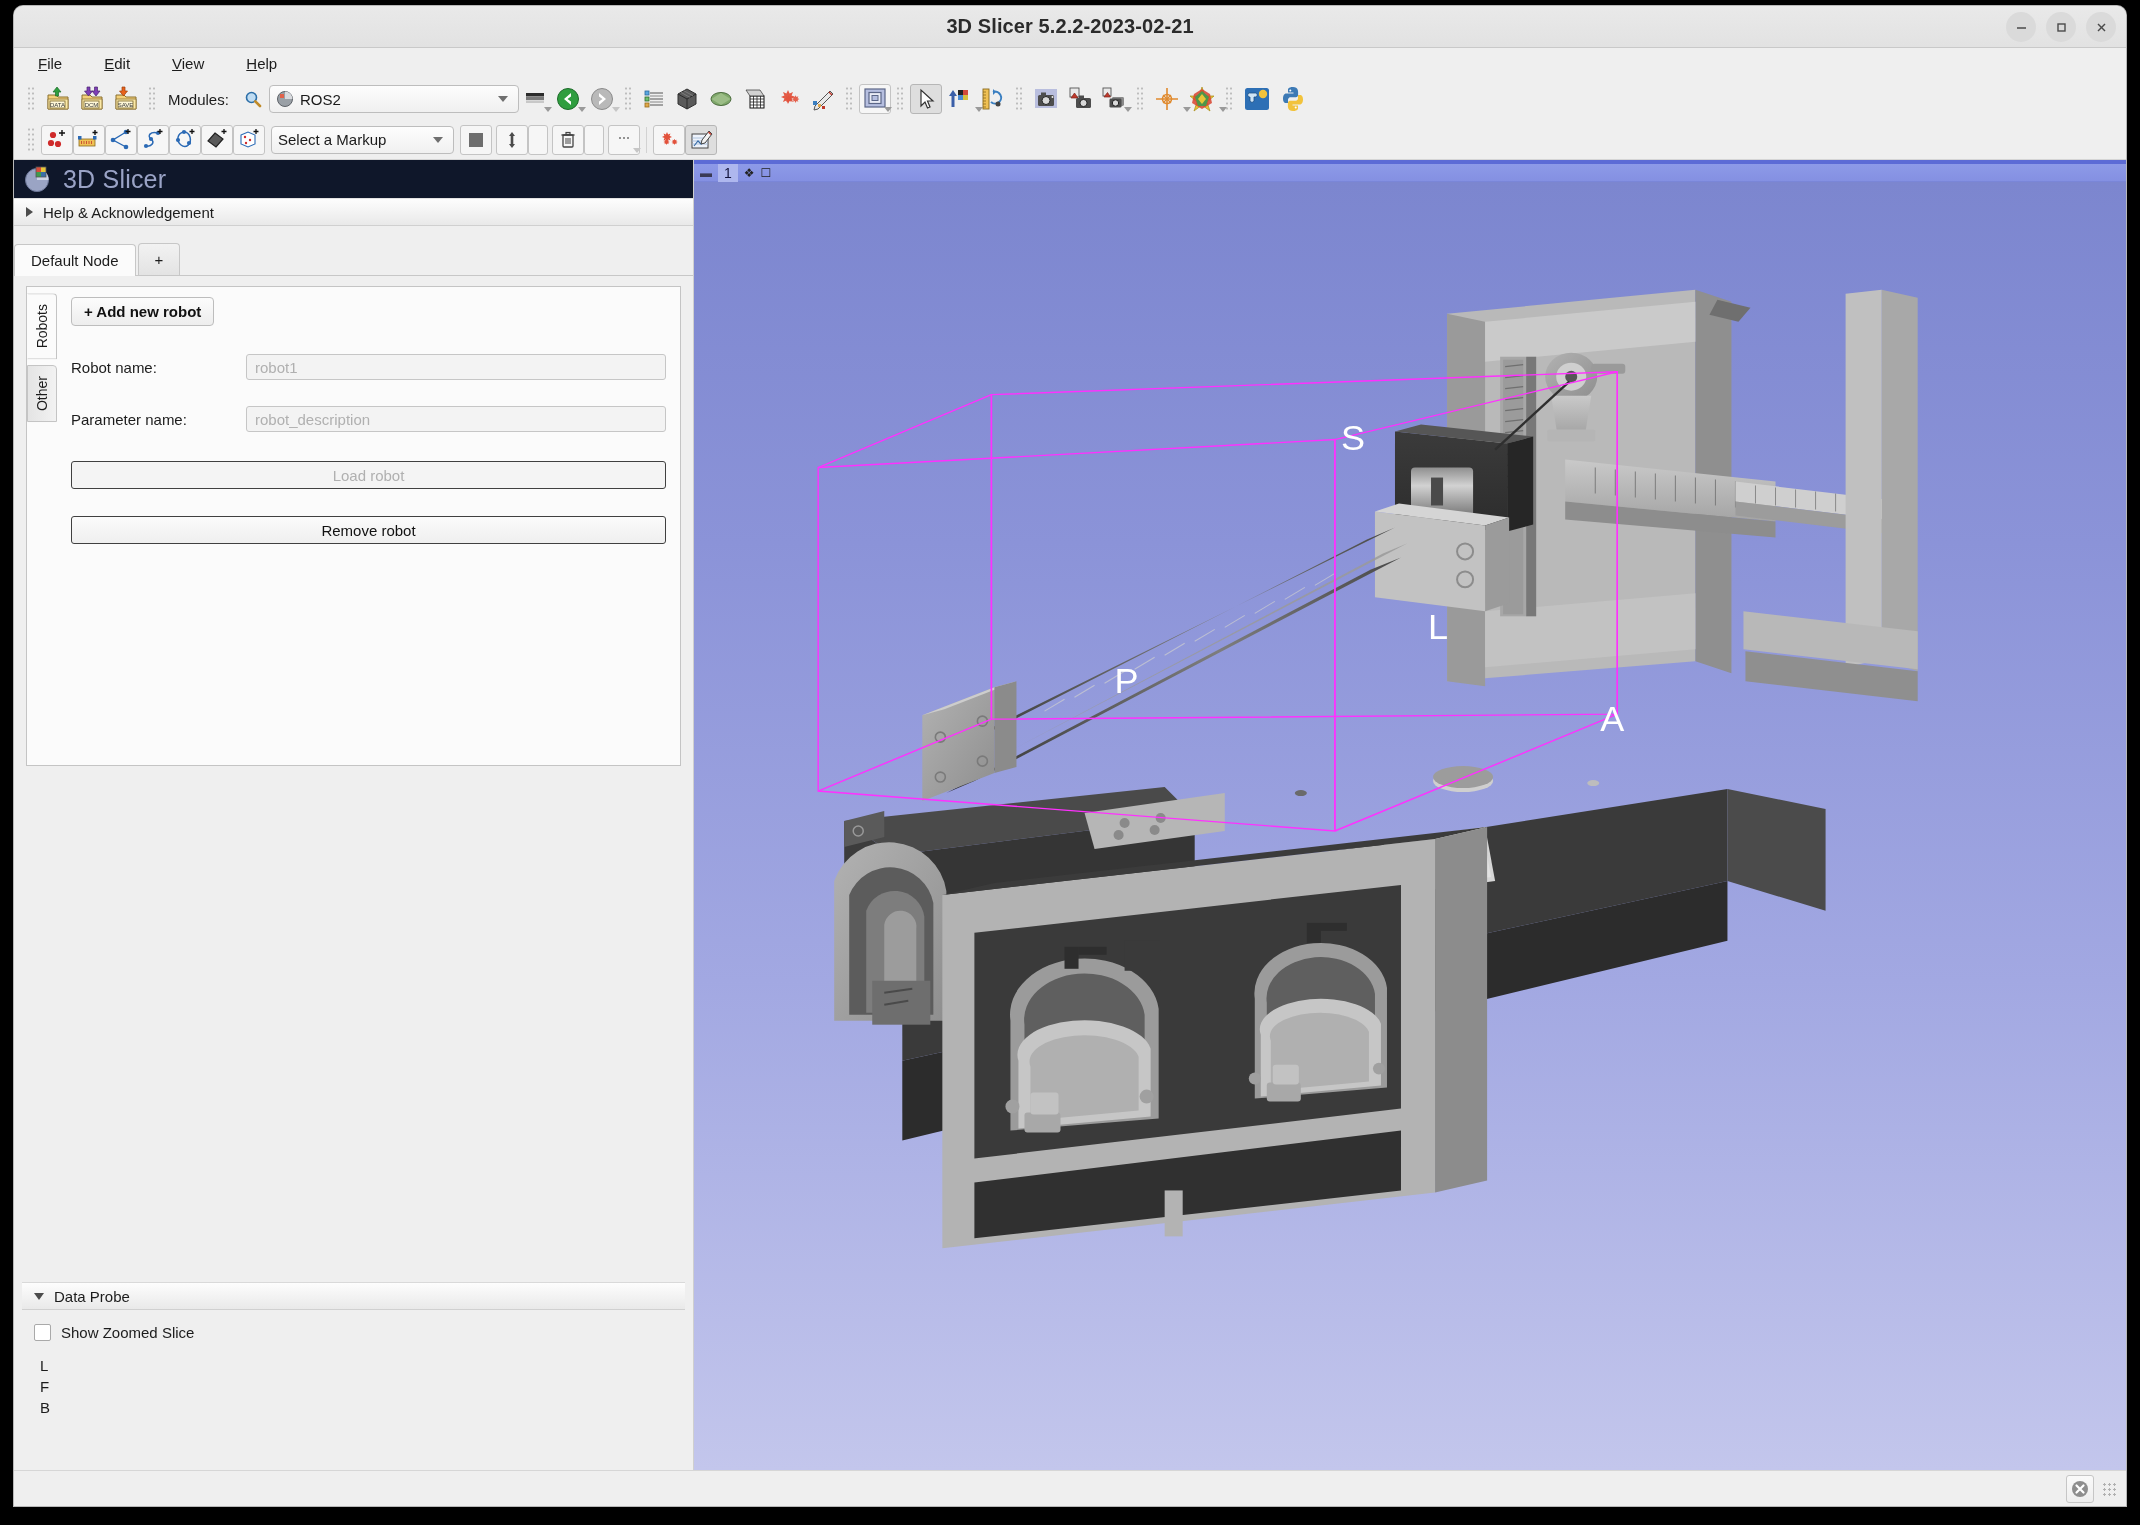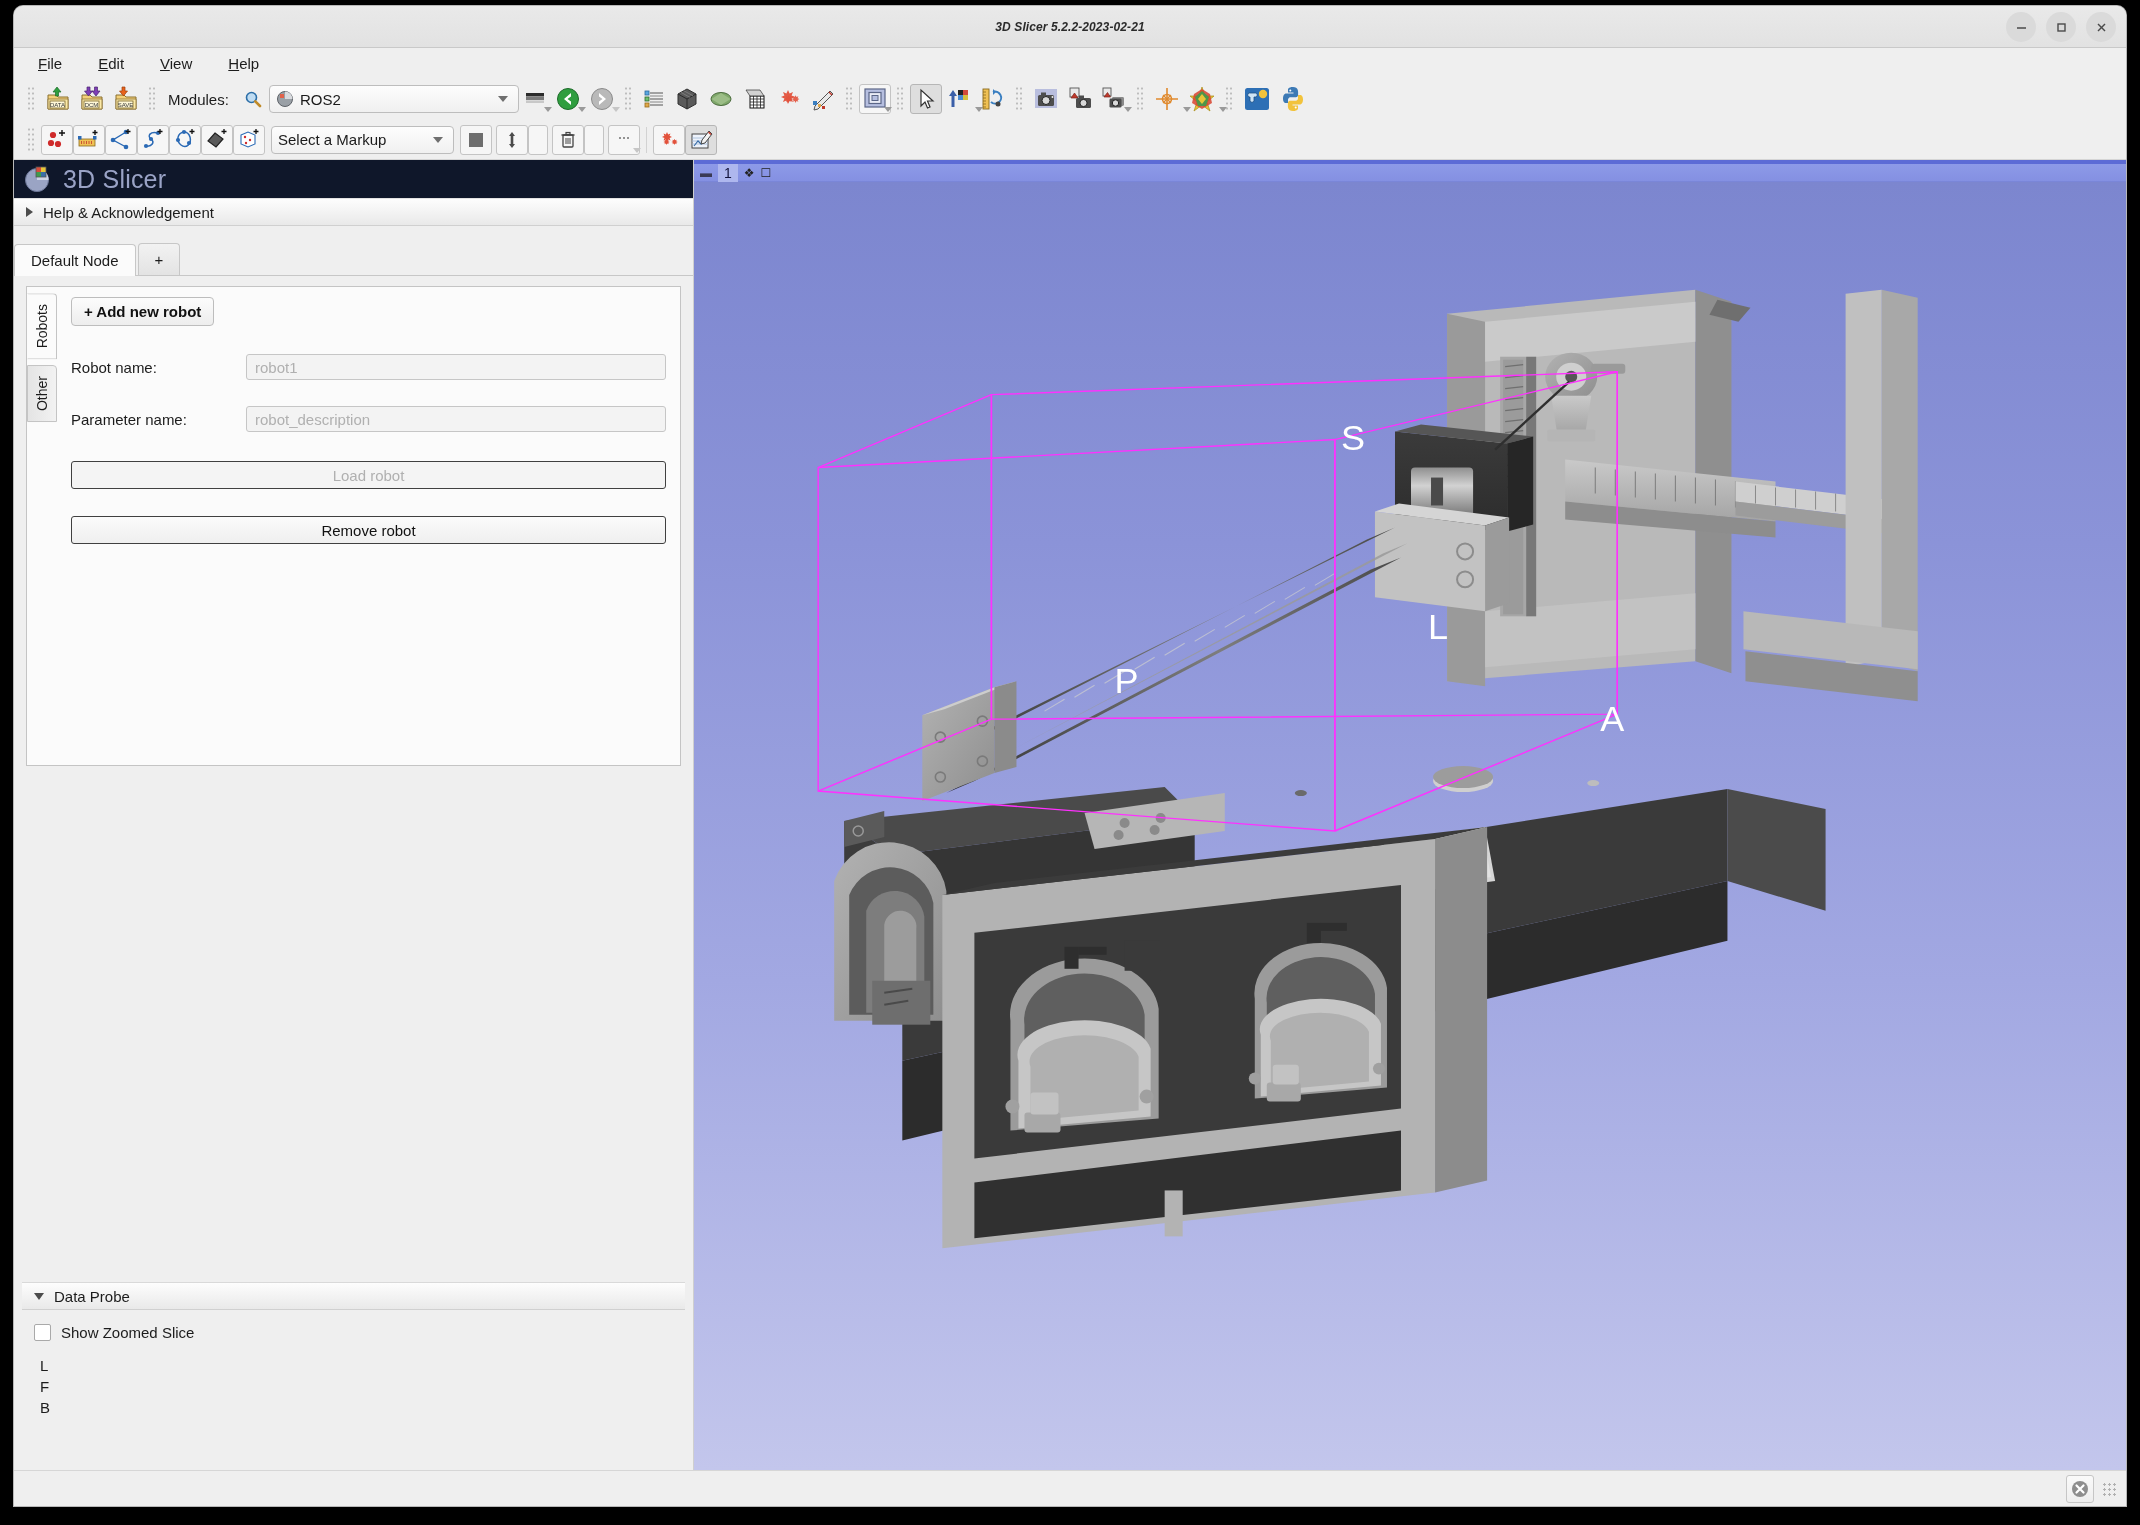--- a/index.html
+++ b/index.html
@@ -27,25 +27,24 @@
     background: linear-gradient(#e9e9e9, #e2e2e2);
     border-bottom: 1px solid #c9c9c9;
     border-radius: 9px 9px 0 0;
     position: relative;
     display: flex;
     align-items: center;
     justify-content: center;
     flex: none;
   }
   .titlebar .title {
-    font-size: 12px;
+    font-size: 20px;
     font-weight: bold;
     color: #2b2b2b;
     letter-spacing: .1px;
-    font-style: italic;
   }
   .wincontrols {
     position: absolute;
     right: 10px; top: 0; height: 42px;
     display: flex; align-items: center; gap: 10px;
   }
   .wbtn {
     width: 30px; height: 30px; border-radius: 50%;
     background: #dadada;
     display: flex; align-items: center; justify-content: center;
@@ -53,21 +52,21 @@
     font-size: 15px; line-height: 1;
   }
   .wbtn svg { display:block; }
 
   
   .menubar {
     height: 30px;
     background: #efefef;
     display: flex; align-items: center;
     padding-left: 14px;
-    gap: 16px;
+    gap: 22px;
     flex: none;
   }
   .menuitem {
     padding: 2px 10px;
     font-size: 15px;
     color: #1c1c1c;
   }
   .menuitem u { text-decoration: underline; }
 
   

